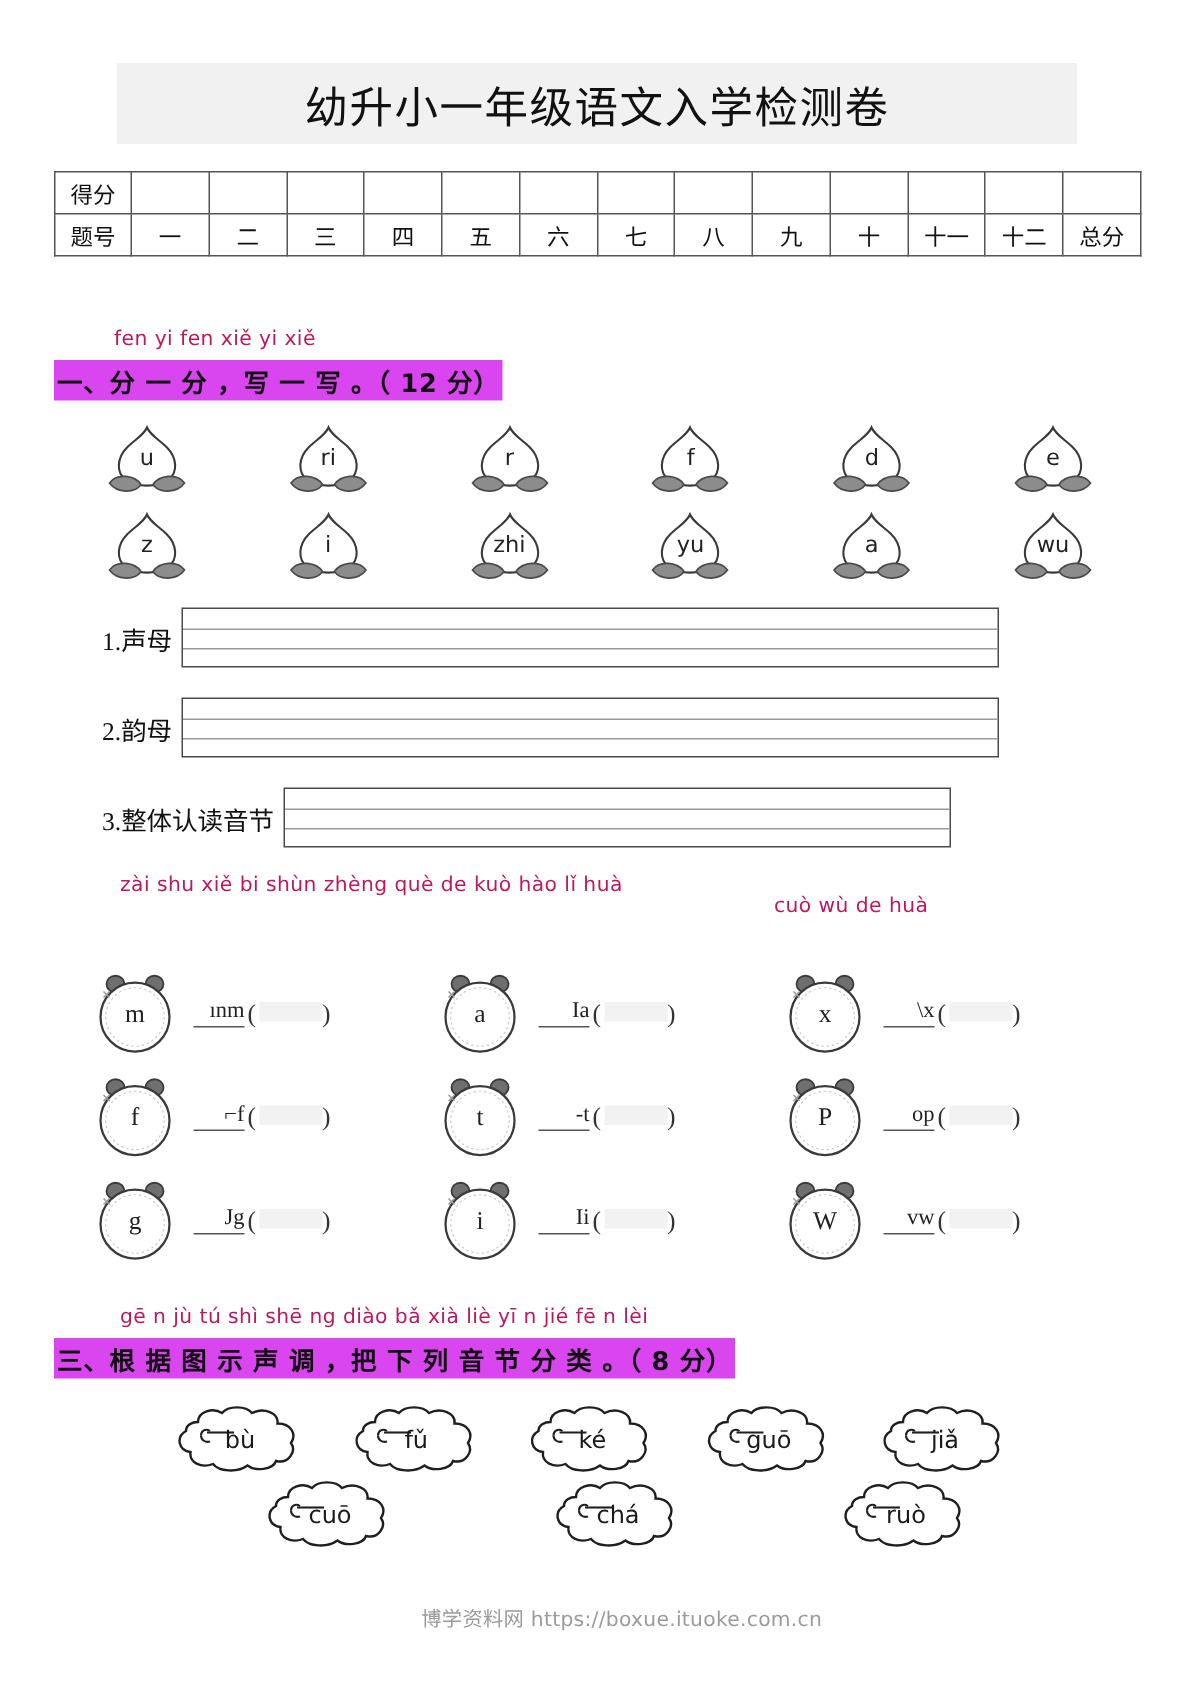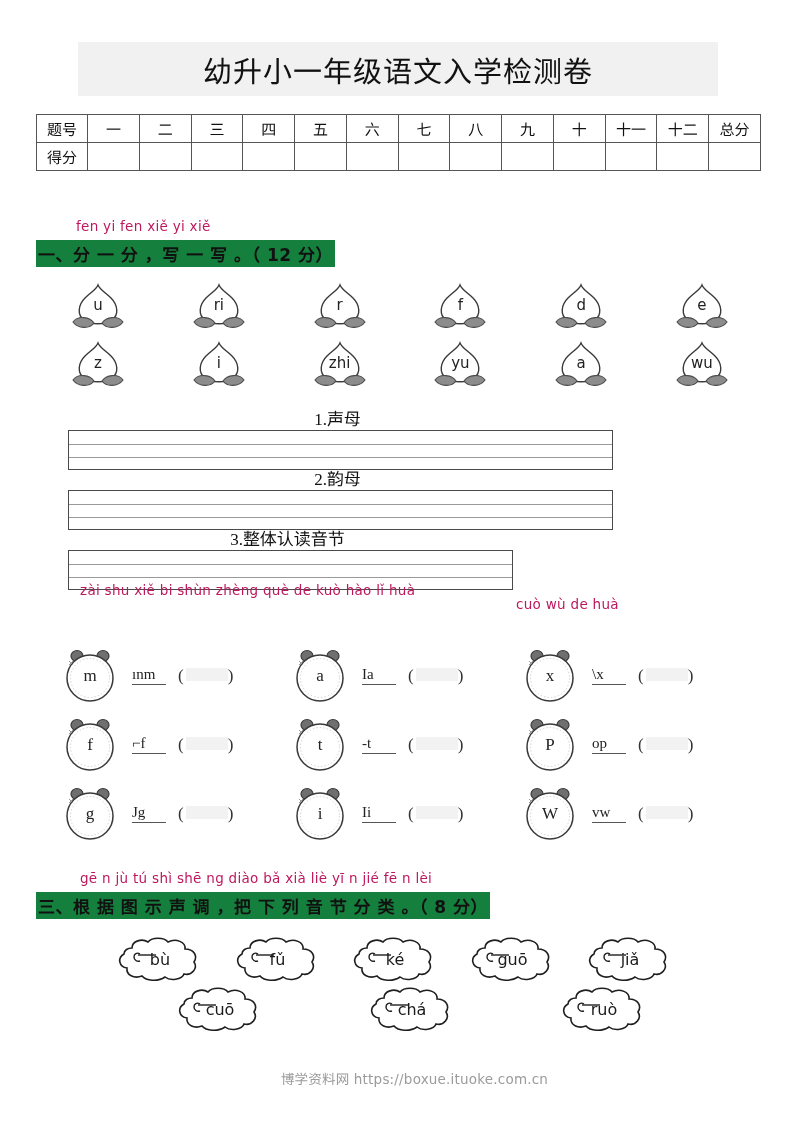--- a/index.html
+++ b/index.html
@@ -76,21 +76,21 @@
     white-space: nowrap;
     letter-spacing: 0.3px;
   }
   .sec-title {
     position: absolute;
     font-family: "DejaVu Sans", "Liberation Sans", sans-serif;
     font-weight: 700;
     font-size: 17px;
     color: #111;
     white-space: nowrap;
-    background: #15803d;
+    background: #d946ef;
     padding: 1px 2px;
     letter-spacing: 0.5px;
   }
 
   
   .peach-grid {
     position: absolute;
     left: 60px;
     top: 282px;
     width: 680px;
@@ -116,21 +116,20 @@
     font-size: 15px;
     color: #222;
     margin-top: 14px;
   }
 
   
   .write-row {
     position: absolute;
     display: flex;
     align-items: center;
-    flex-direction: column;
   }
   .write-label {
     font-family: "Liberation Serif", "DejaVu Serif", serif;
     font-size: 17px;
     color: #111;
     white-space: nowrap;
     padding-right: 6px;
   }
   .tianzi {
     position: relative;
@@ -178,25 +177,25 @@
     display: flex;
     align-items: center;
     justify-content: center;
     font-family: "Liberation Serif", "DejaVu Serif", serif;
     font-size: 17px;
     color: #222;
     z-index: 3;
   }
   .stroke-wrap {
     position: relative;
-    margin-left: 14px;
+    margin-left: 1px;
     width: 44px;
     display: flex;
     flex-direction: column;
-    align-items: flex-start;
+    align-items: flex-end;
   }
   .stroke-txt {
     font-family: "Liberation Serif", "DejaVu Serif", serif;
     font-size: 15px;
     color: #222;
     white-space: nowrap;
     line-height: 1.05;
   }
   .stroke-underline {
     width: 34px;
@@ -270,52 +269,52 @@
 <body>
 
 <div class="page">
 
   <div class="title-band">
     <div class="title-text">幼升小一年级语文入学检测卷</div>
   </div>
 
   <table class="score-table">
     <tbody>
+      <tr>
+        <td class="head-cell">得分</td>
+        <td class="blank-cell"></td>
+        <td class="blank-cell"></td>
+        <td class="blank-cell"></td>
+        <td class="blank-cell"></td>
+        <td class="blank-cell"></td>
+        <td class="blank-cell"></td>
+        <td class="blank-cell"></td>
+        <td class="blank-cell"></td>
+        <td class="blank-cell"></td>
+        <td class="blank-cell"></td>
+        <td class="blank-cell"></td>
+        <td class="blank-cell"></td>
+        <td class="blank-cell"></td>
+      </tr>
       <tr>
         <td class="head-cell">题号</td>
         <td>一</td>
         <td>二</td>
         <td>三</td>
         <td>四</td>
         <td>五</td>
         <td>六</td>
         <td>七</td>
         <td>八</td>
         <td>九</td>
         <td>十</td>
         <td>十一</td>
         <td>十二</td>
         <td>总分</td>
       </tr>
-      <tr>
-        <td class="head-cell">得分</td>
-        <td class="blank-cell"></td>
-        <td class="blank-cell"></td>
-        <td class="blank-cell"></td>
-        <td class="blank-cell"></td>
-        <td class="blank-cell"></td>
-        <td class="blank-cell"></td>
-        <td class="blank-cell"></td>
-        <td class="blank-cell"></td>
-        <td class="blank-cell"></td>
-        <td class="blank-cell"></td>
-        <td class="blank-cell"></td>
-        <td class="blank-cell"></td>
-        <td class="blank-cell"></td>
-      </tr>
     </tbody>
   </table>
 
   <div class="sec-pinyin" style="left:76px; top:218px;">fen yi fen  xiě yi xiě</div>
   <div class="sec-title" style="left:36px; top:240px;">一、分 一 分 ，写 一 写 。（ 12 分）</div>
 
   <div class="peach-grid">
 
     <div class="peach-row">
       <div class="peach">

